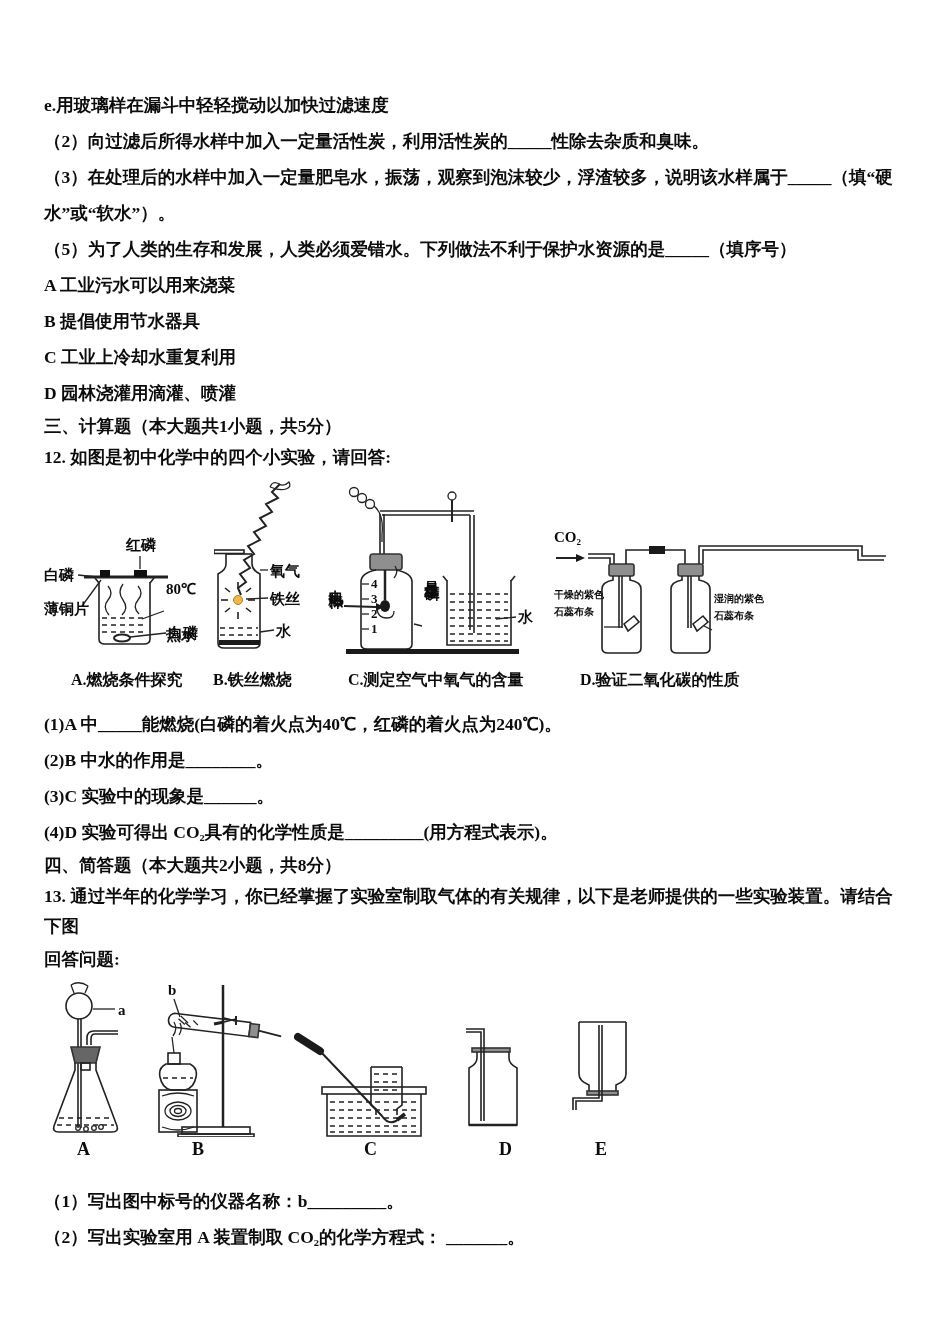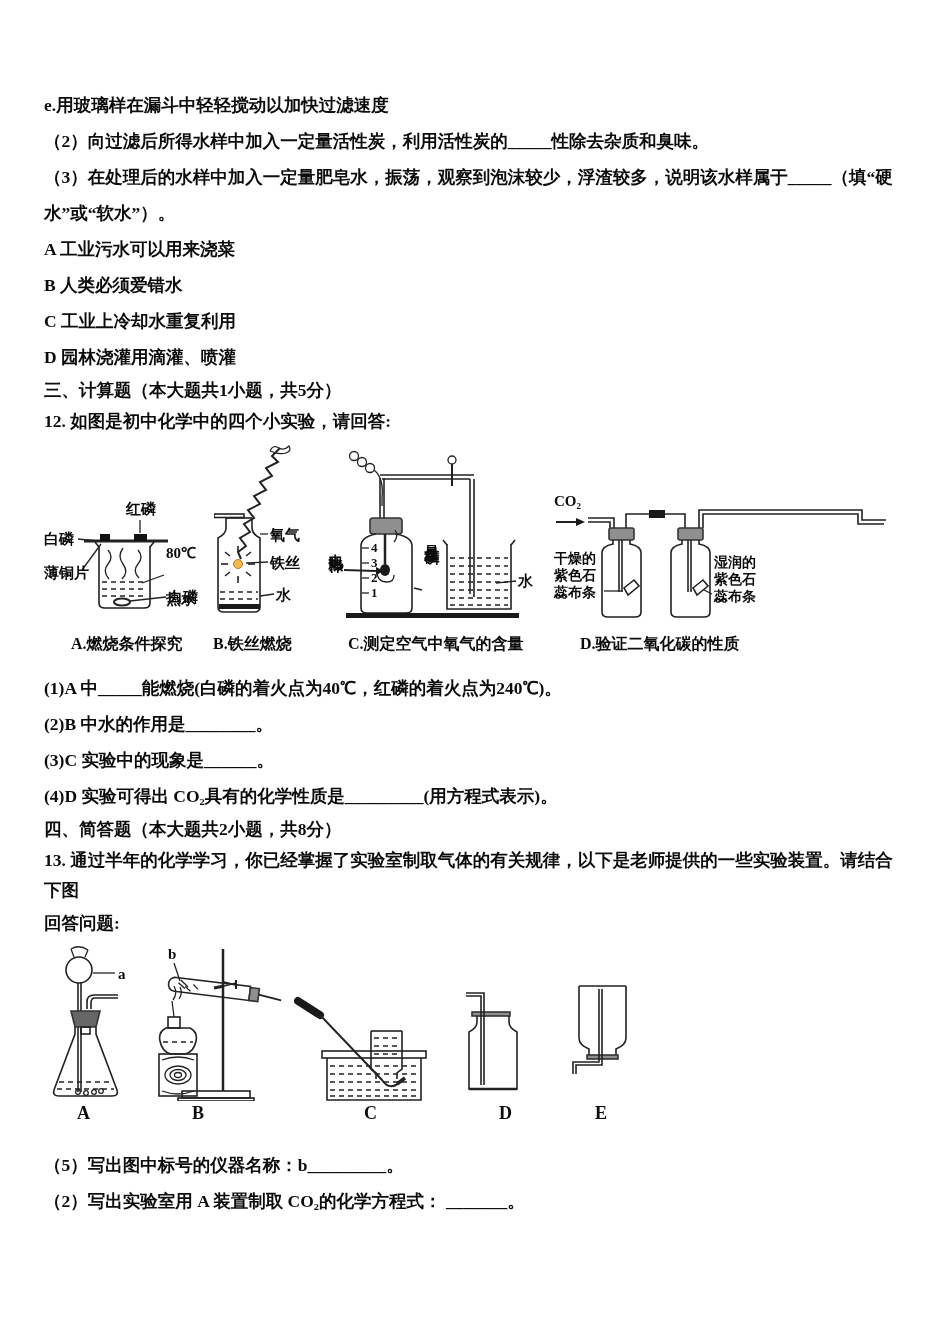--- a/index.html
+++ b/index.html
@@ -10,21 +10,21 @@
   .sec{line-height:31px;}
   .q12line{line-height:30px;}
   .mt12{margin-top:12px;}
   .mt22{margin-top:22px;}
   .figrow{display:flex;margin-top:6px;}
   .fb{position:relative;flex:0 0 auto;}
   .fb svg{display:block;}
   .lbl{position:absolute;font-size:15px;font-weight:700;white-space:nowrap;line-height:18px;}
   .vlbl{position:absolute;font-size:15px;font-weight:700;writing-mode:vertical-rl;
         text-orientation:upright;letter-spacing:2px;line-height:20px;}
-  .wlbl{position:absolute;font-size:14px;font-weight:700;width:50px;line-height:17px;
+  .wlbl{position:absolute;font-size:10px;font-weight:700;width:50px;line-height:17px;
         word-break:break-all;}
   .caprow{position:relative;height:26px;font-size:16px;font-weight:700;}
   .cap{position:absolute;white-space:nowrap;top:2px;}
   .letrow{font-size:18px;font-weight:700;line-height:24px;}
   
   svg line,svg path,svg rect,svg circle,svg ellipse,svg polygon,svg polyline{
     stroke:#222;fill:none;stroke-width:1.6;}
   svg .fD{fill:#111;stroke:none;}
   svg .fG{fill:#8f8f8f;stroke:#333;}
   svg .fGd{fill:#666;stroke:#333;}
@@ -43,22 +43,23 @@
 </style>
 </head>
 <body>
 
 <div class="page">
  <div class="content">
 
   <p class="ln">e.用玻璃样在漏斗中轻轻搅动以加快过滤速度</p>
   <p class="ln">（2）向过滤后所得水样中加入一定量活性炭，利用活性炭的_____性除去杂质和臭味。</p>
   <p class="ln">（3）在处理后的水样中加入一定量肥皂水，振荡，观察到泡沫较少，浮渣较多，说明该水样属于_____（填“硬水”或“软水”）。</p>
+  <p class="ln">（5）为了人类的生存和发展，人类必须爱错水。下列做法不利于保护水资源的是_____（填序号）</p>
   <p class="ln">A 工业污水可以用来浇菜</p>
-  <p class="ln">B 人类必须爱错水</p>
+  <p class="ln">B 提倡使用节水器具</p>
   <p class="ln">C 工业上冷却水重复利用</p>
   <p class="ln">D 园林浇灌用滴灌、喷灌</p>
   <p class="ln sec">三、计算题（本大题共1小题，共5分）</p>
   <p class="ln q12line">12. 如图是初中化学中的四个小实验，请回答:</p>
 
   <div class="figrow">
 
     <div class="fb" style="width:170px;height:190px;text-align:center;">
       <svg width="170" height="190">
         <line class="th3" x1="40" y1="99" x2="124" y2="99"></line>
@@ -306,17 +307,17 @@
         <line x1="11" y1="43" x2="58" y2="43"></line>
         <path d="M11,43 V95 Q11,102 21,106 V116 M58,43 V95 Q58,102 48,106 V116"></path>
         <rect class="fG" x="19" y="112" width="31" height="4"></rect>
         <path d="M31,46 V119 H5 V131"></path>
             <path d="M34,46 V122 H8 V131"></path>
       </svg>
       <div class="letrow" style="padding-left:27px;">E</div>
     </div>
   </div>
 
-  <p class="ln mt22">（5）写出图中标号的仪器名称：b_________。</p>
+  <p class="ln mt22">（1）写出图中标号的仪器名称：b_________。</p>
   <p class="ln">（2）写出实验室用 A 装置制取 CO₂的化学方程式： _______。</p>
 
  </div>
 </div>
 
 </body></html>

